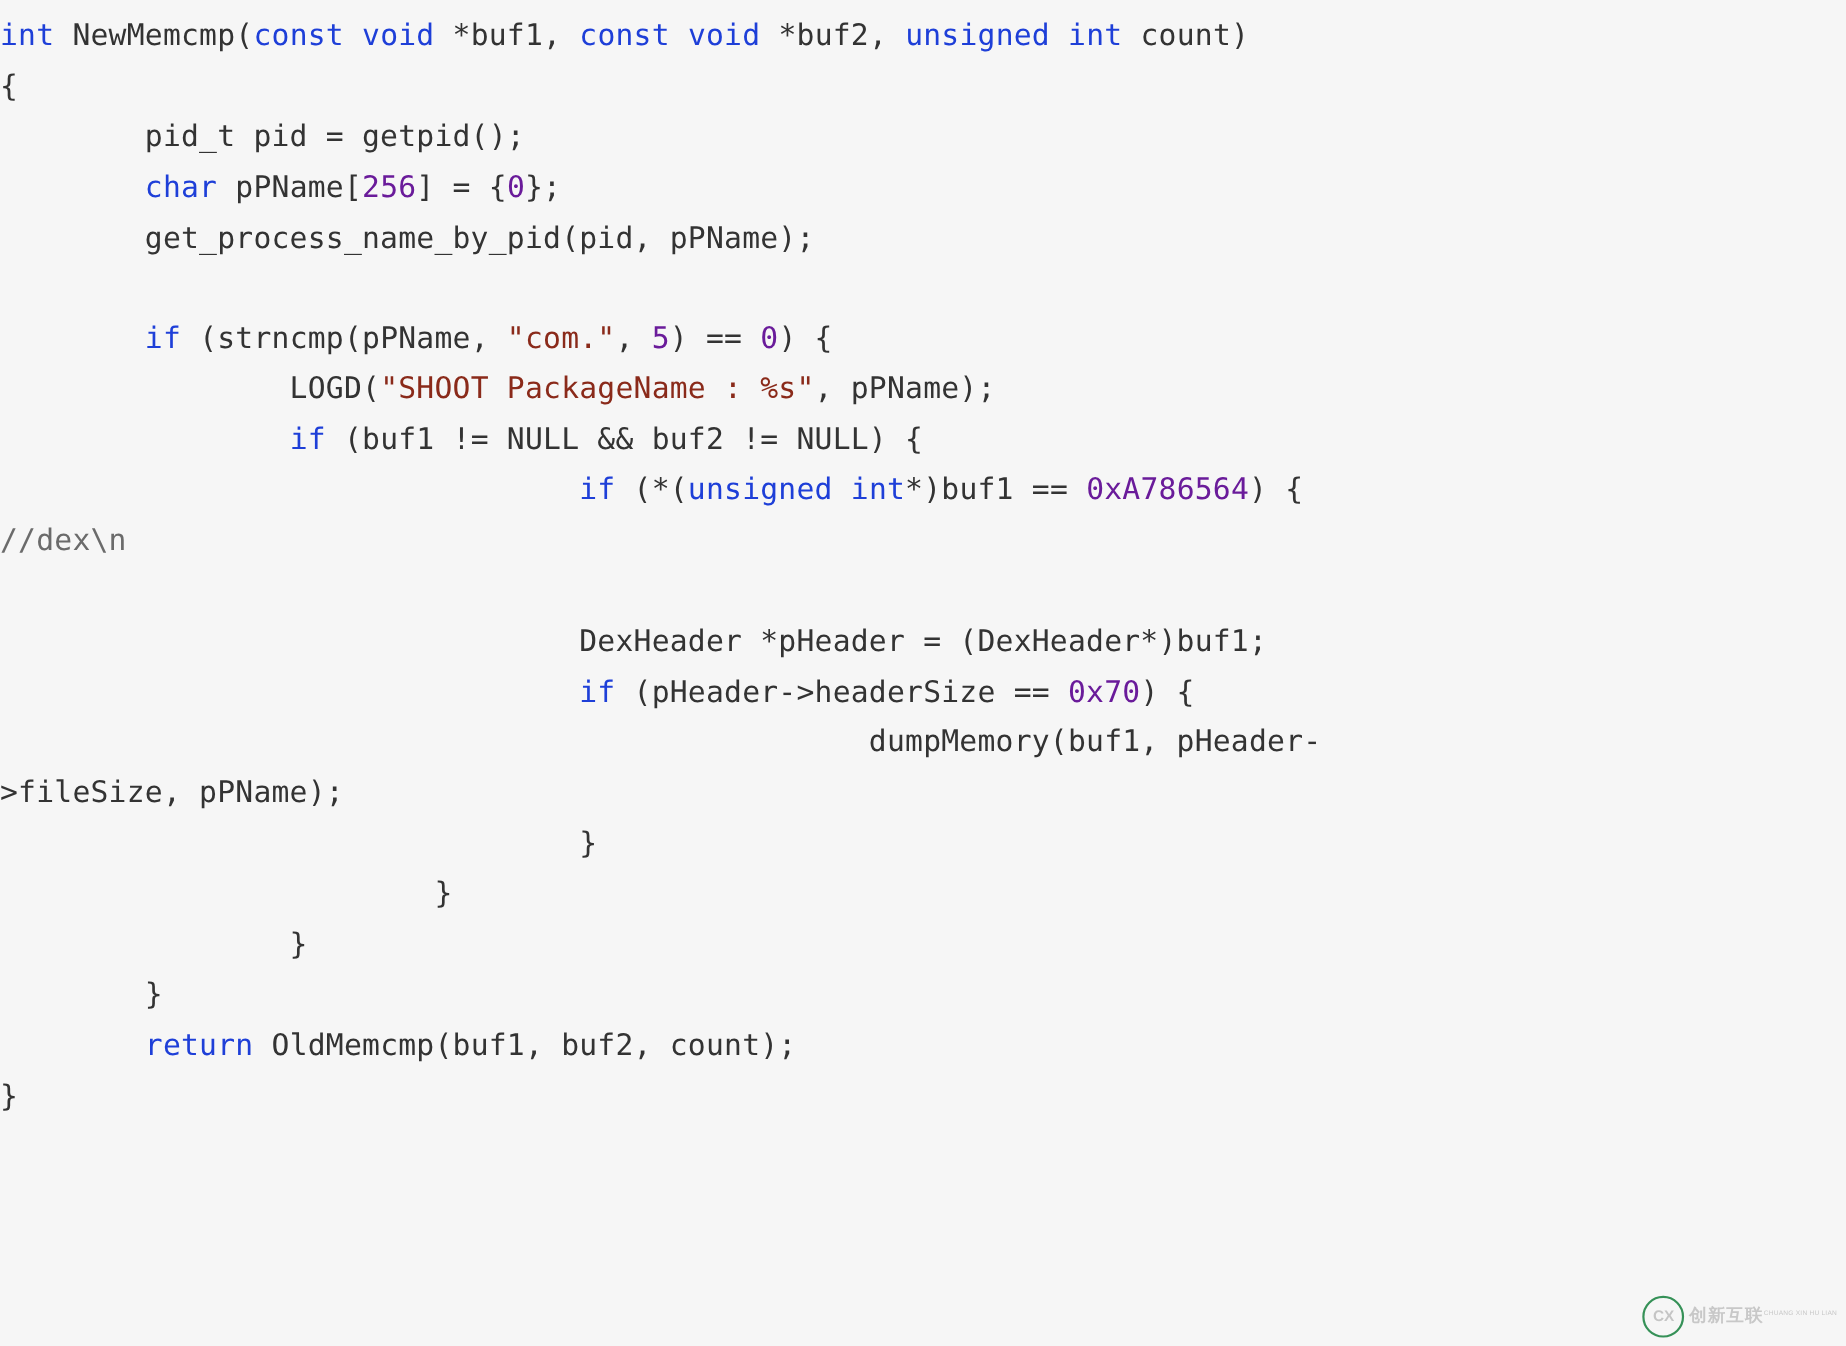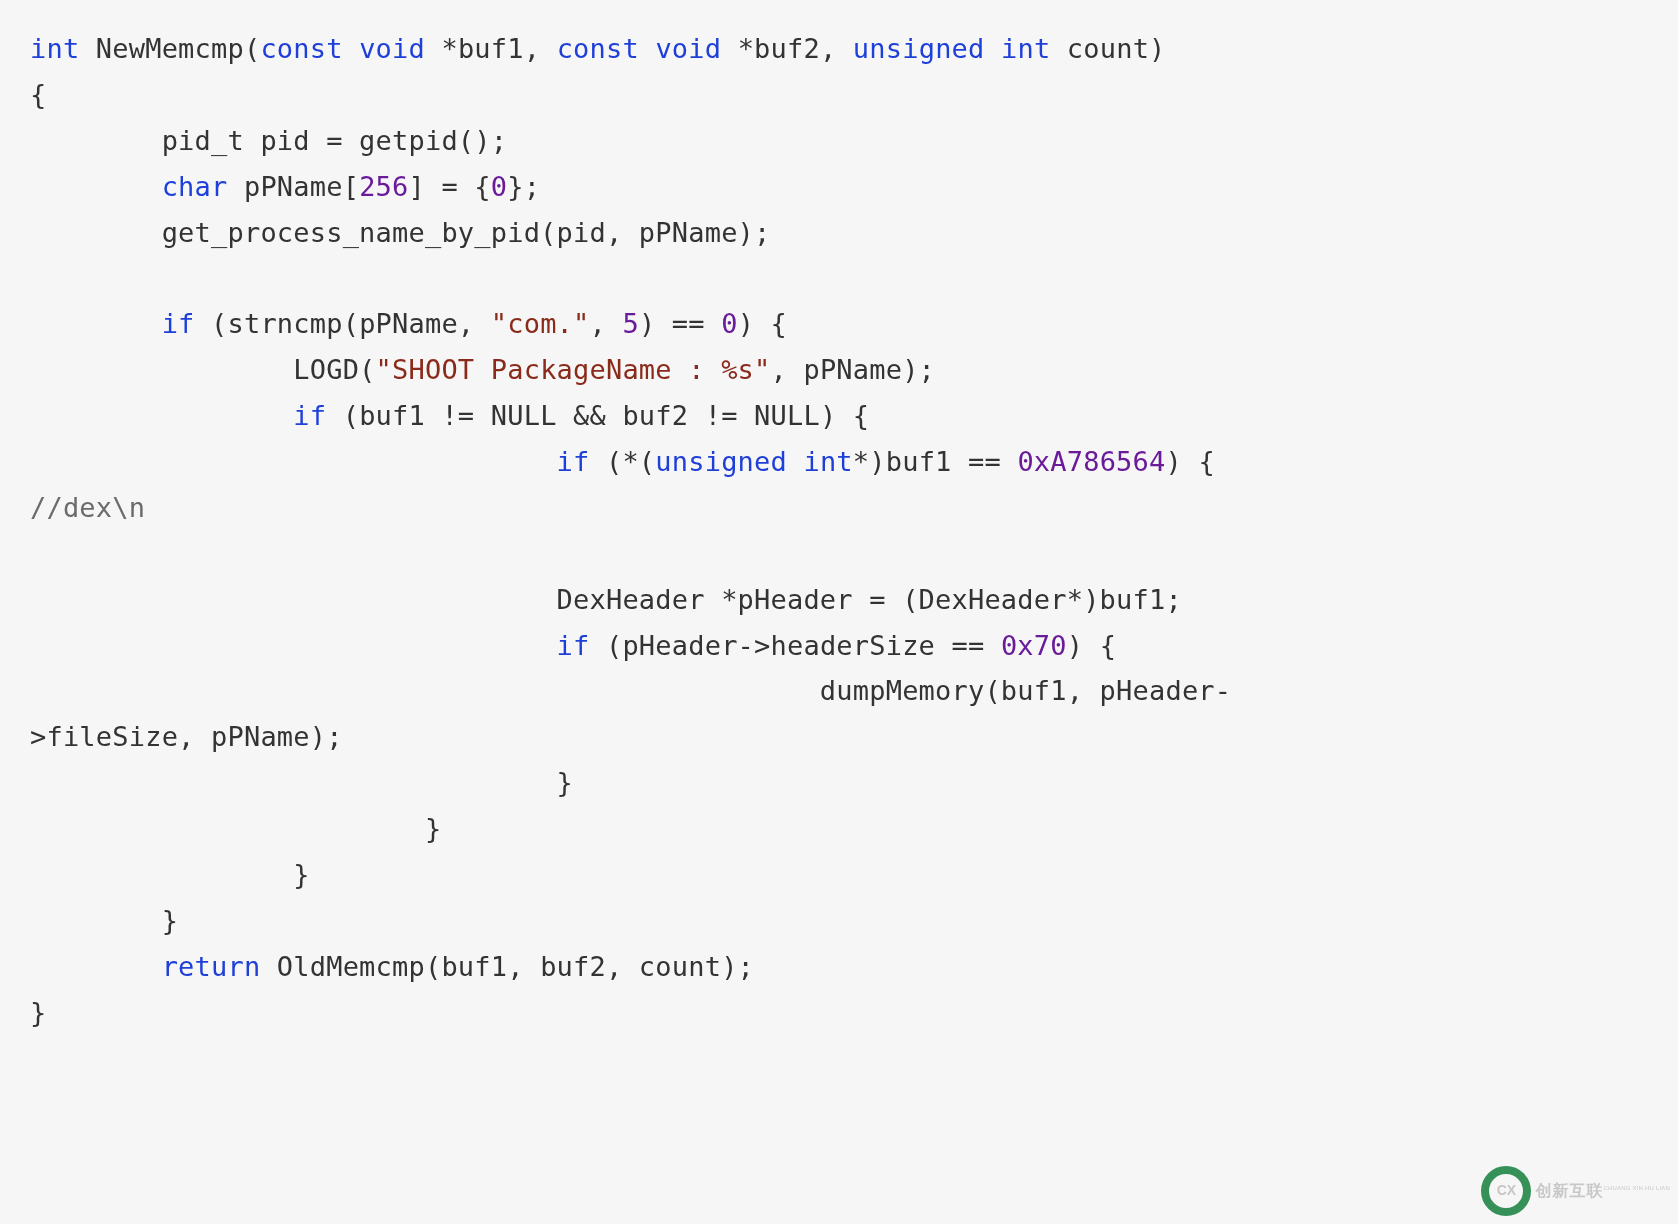--- a/index.html
+++ b/index.html
@@ -9,22 +9,22 @@
     height: 1224px;
     background: #f6f6f6;
     font-family: "Courier New", Courier, monospace;
     font-size: 27px;
     line-height: 1.7;
     color: #333333;
     overflow: hidden;
     position: relative;
   }
   pre.code {
-    margin: 16px;
-    padding: 10px 14px 10px 14px;
+    margin: 0;
+    padding: 10px 14px 10px 0;
     white-space: pre;
     letter-spacing: 0.2px;
   }
   .kw { color: #1e3fd8; }       
   .num { color: #6a1b9a; }      
   .str { color: #8a2a1a; }      
   .cmt { color: #6b6b6b; }      
   .ident { color: #333333; }    
 
   
@@ -34,21 +34,21 @@
     bottom: 8px;
     display: flex;
     align-items: center;
     gap: 4px;
     opacity: 0.85;
   }
   .wm-circle {
     width: 34px;
     height: 34px;
     border-radius: 50%;
-    border: 8px solid #15803d;
+    border: 2px solid #15803d;
     display: flex;
     align-items: center;
     justify-content: center;
     color: #bdbdbd;
     font-family: Arial, sans-serif;
     font-size: 14px;
     font-weight: bold;
     background: transparent;
   }
   .wm-text {

